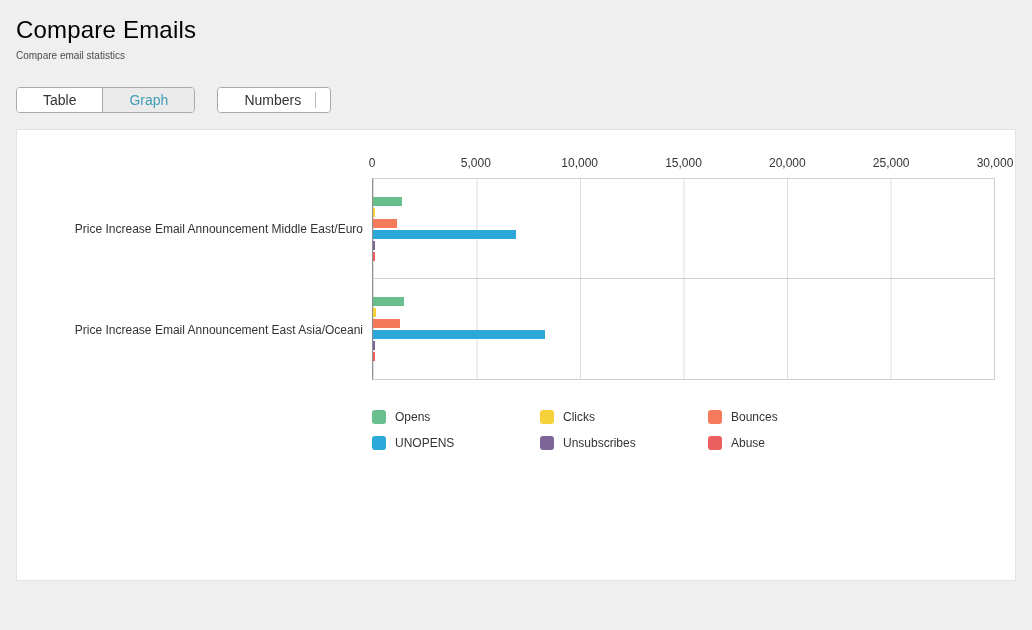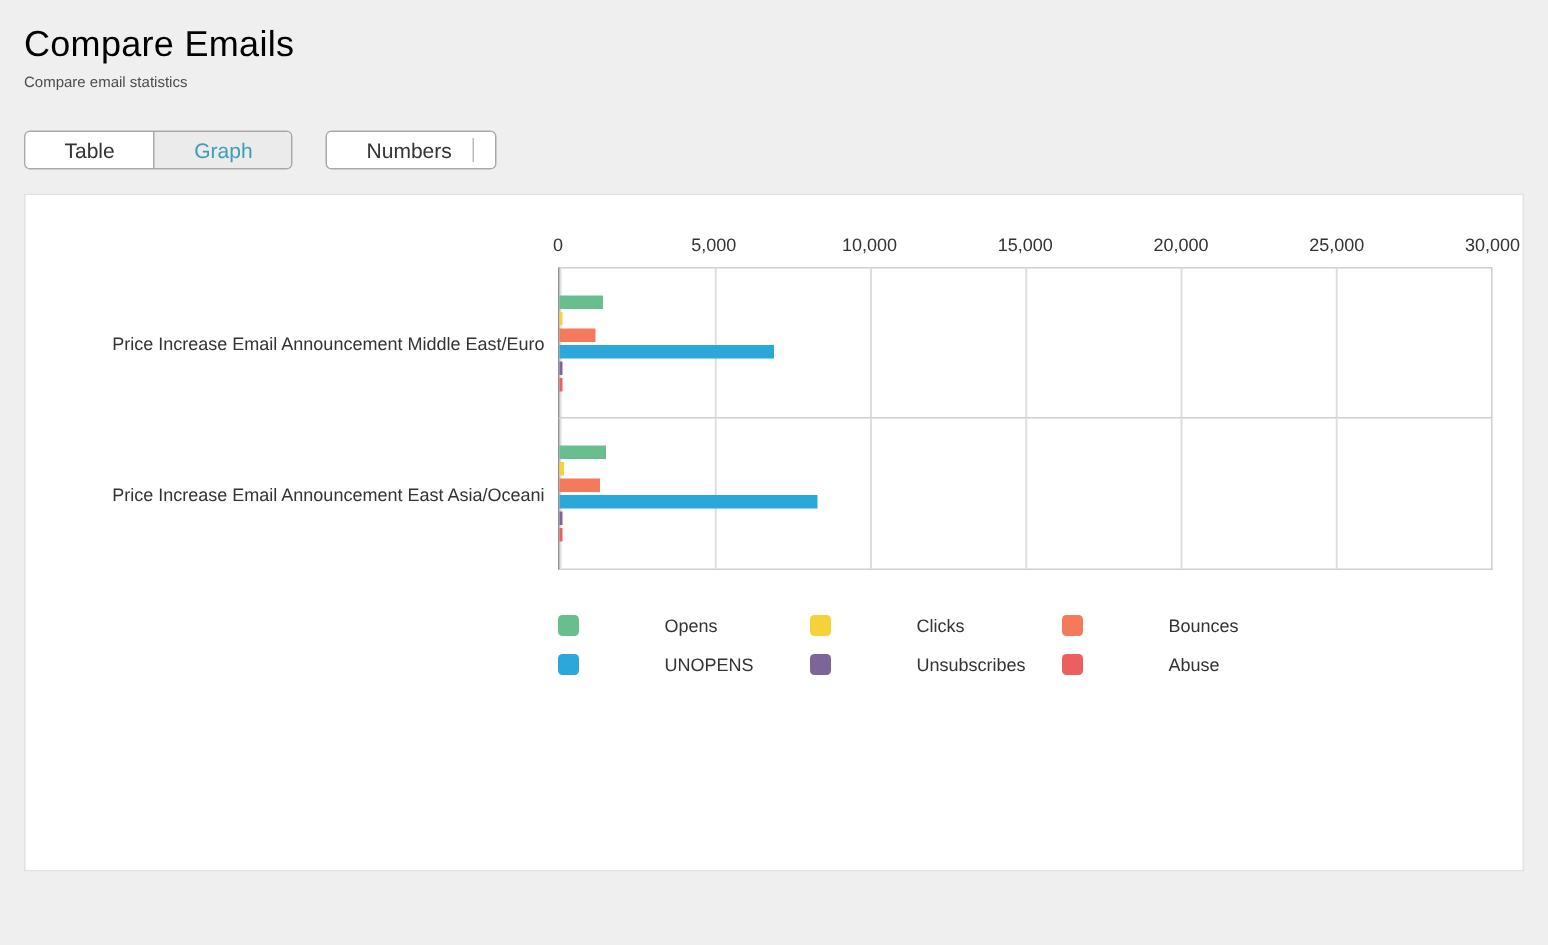--- a/index.html
+++ b/index.html
@@ -92,21 +92,21 @@
   .crow:first-child .bars { border-top: 1px solid #cfcfcf; }
   .bar { height: 9px; min-width: 2px; }
 
   .legend {
     margin-left: 335px;
     margin-top: 30px;
     display: grid;
     grid-template-columns: repeat(3, 168px);
     row-gap: 12px;
   }
-  .legend-item { display: flex; align-items: center; cursor: pointer; gap: 48px; }
+  .legend-item { display: flex; align-items: center; cursor: pointer; }
   .legend-swatch {
     width: 14px; height: 14px;
     border-radius: 3px;
     flex: 0 0 14px;
   }
   .legend-label { margin-left: 9px; color: #333; }
 </style>
 </head>
 <body>
 

